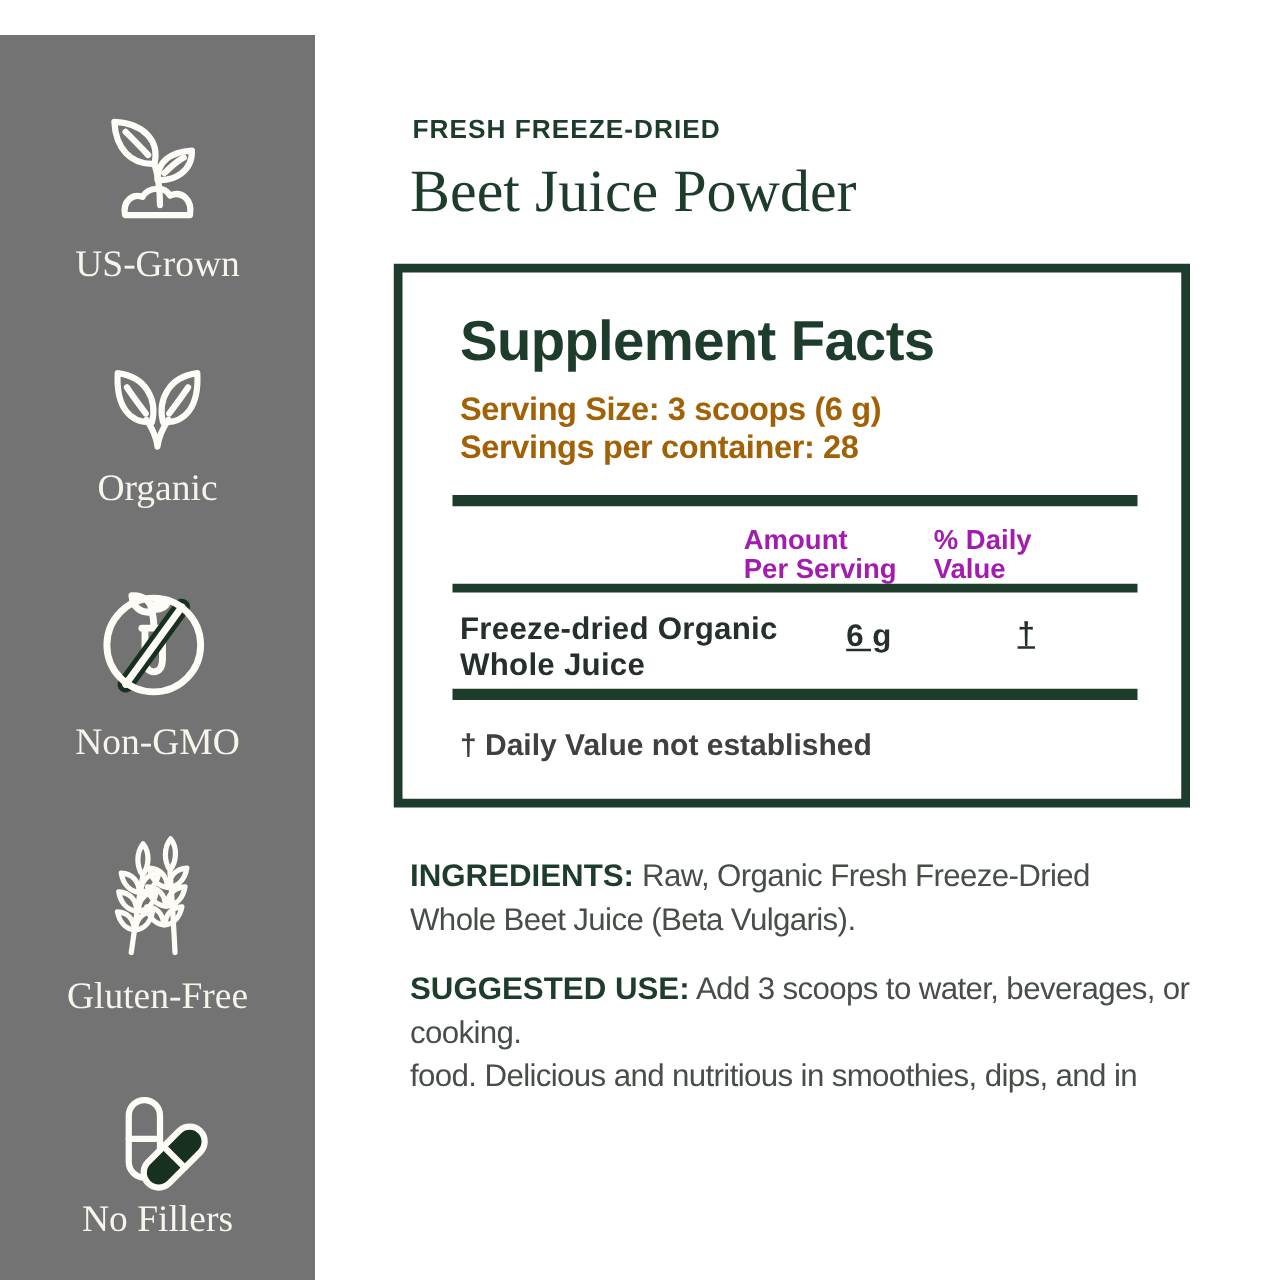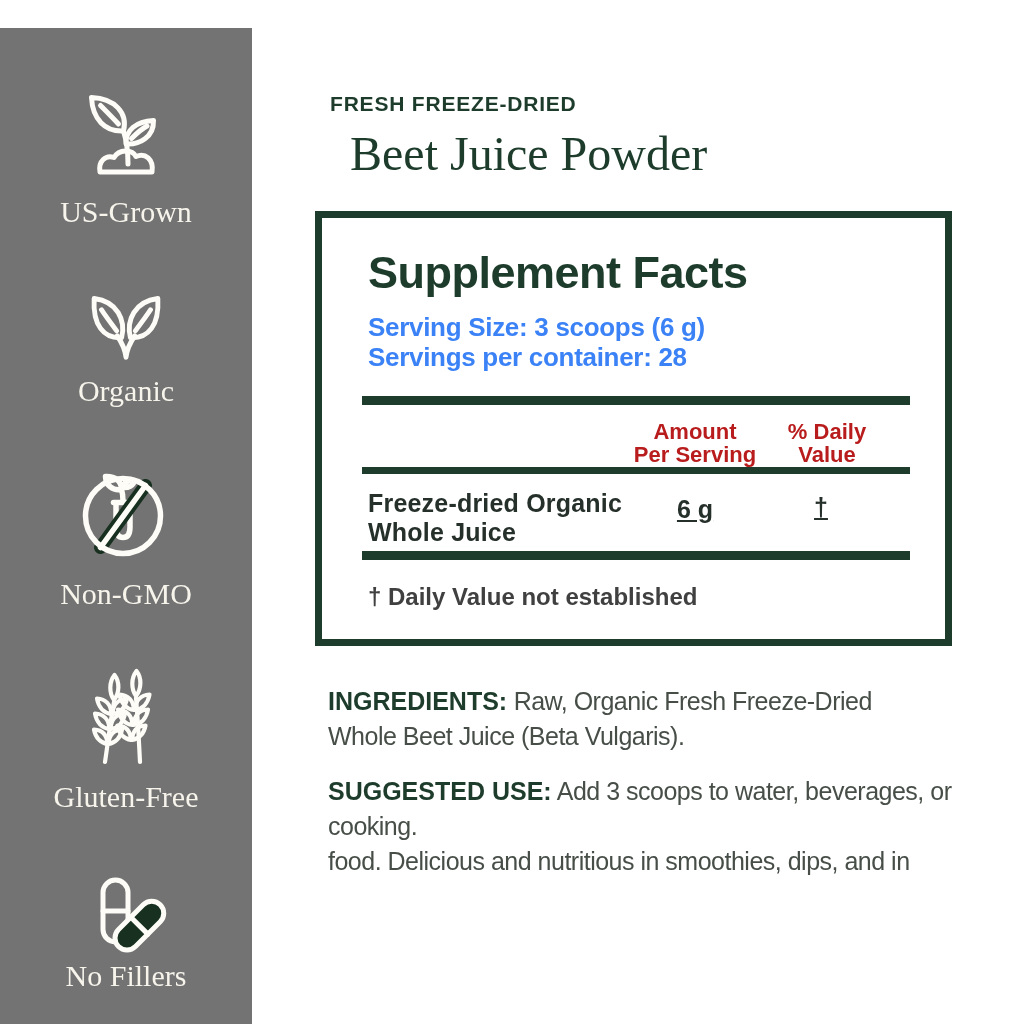--- a/index.html
+++ b/index.html
@@ -9,29 +9,29 @@
 
   
   .sidebar{position:absolute;left:0;top:0;width:252px;height:1024px;background:#737373;margin-top:28px;}
   .side-label{position:absolute;left:0;width:252px;text-align:center;
               font-family:"Liberation Serif",serif;font-size:30px;color:#f7f4ec;}
   .icon{position:absolute;}
 
   
   .eyebrow{left:330px;top:92px;font-size:21px;font-weight:bold;letter-spacing:.8px;color:#1d3c2b;}
   .title{left:328px;top:130px;font-family:"Liberation Serif",serif;font-size:48px;
-         line-height:1;color:#1d3c2b;margin-left:22px;}
+         line-height:1;color:#1d3c2b;}
 
   
   .sf-box{left:315px;top:211px;width:623px;height:421px;border:7px solid #1d3c2b;background:#fff;}
   .sf-title{left:368px;top:250px;font-size:45px;font-weight:bold;letter-spacing:-.5px;
             line-height:1;color:#1d3c2b;}
-  .sf-line{left:368px;font-size:26px;font-weight:bold;letter-spacing:-.3px;color:#3b82f6;line-height:1;}
+  .sf-line{left:368px;font-size:26px;font-weight:bold;letter-spacing:-.3px;color:#a16207;line-height:1;}
   .bar{left:362px;width:548px;background:#1d3c2b;}
-  .colhead{top:420px;font-size:22px;line-height:23px;font-weight:bold;text-align:center;color:#b91c1c;}
+  .colhead{top:420px;font-size:22px;line-height:23px;font-weight:bold;text-align:left;color:#a21caf;}
   .rowname{left:368px;top:489px;font-size:25px;font-weight:bold;letter-spacing:.2px;
            line-height:29px;color:#26302a;}
   .rowval{font-size:25px;font-weight:bold;text-align:center;color:#26302a;line-height:1;text-decoration:underline;}
   .footnote{left:368px;top:585px;font-size:24px;font-weight:bold;color:#404040;line-height:1;}
 
   
   .para{left:328px;width:660px;font-size:25px;letter-spacing:-.5px;color:#474e48;line-height:35px;}
   .para b{color:#1d3c2b;font-weight:bold;letter-spacing:0;}
 
   svg{display:block;}

